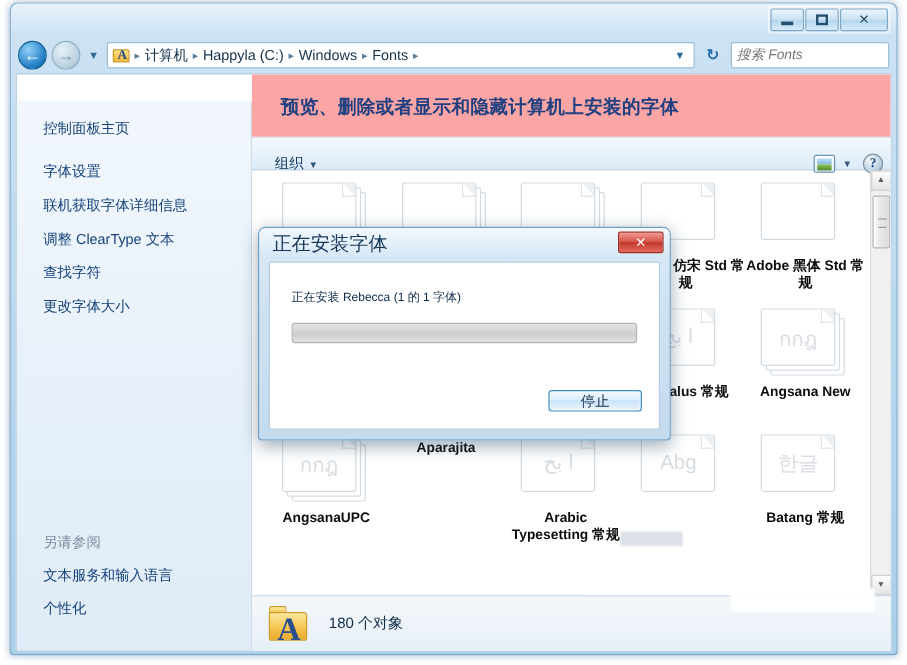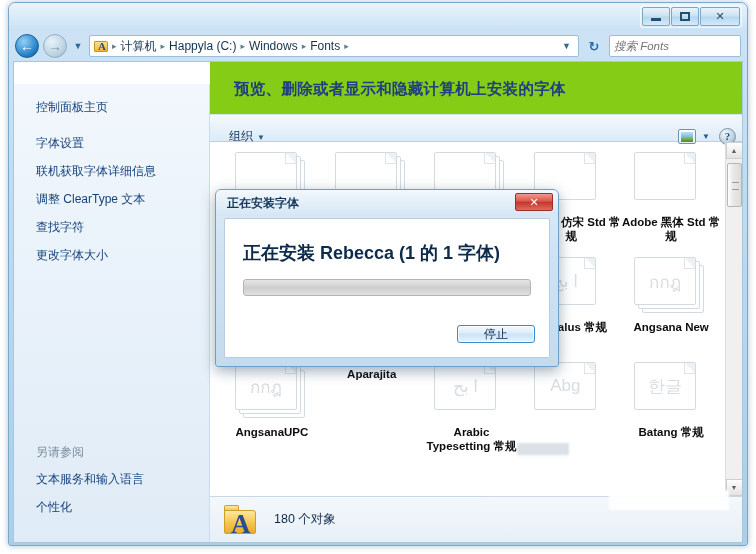--- a/index.html
+++ b/index.html
@@ -156,21 +156,21 @@
   #sidebar .group-gap { height: 8px; }
   #sidebar-bottom {
     position:absolute; left:22px; bottom: 14px;
   }
   .side-heading { color:#7d8e9e; margin-bottom: 11px; font-size:12px; }
 
   
   #content { flex:1; display:flex; flex-direction:column; min-width:0; background:#fff;}
   #content-header {
     padding: 17px 0 14px 24px;
-    background:#84cc16;
+    background:#fca5a5;
   }
   #page-title {
     font-size: 15.5px; color:#1e3f80; font-weight: bold;
     letter-spacing: .3px;
   }
   #toolbar {
     height: 28px;
     background: linear-gradient(180deg,#f4f9fd 0%,#dcebf8 100%);
     border-top: 1px solid #d6e4f0;
     border-bottom: 1px solid #b9cfe2;
@@ -303,39 +303,39 @@
     background: linear-gradient(180deg,#dceaf6 0%,#cfe2f2 38%,#c4dbee 100%);
     box-shadow: 0 4px 14px rgba(40,70,100,.45);
     overflow:hidden;
   }
   #dlg-titlebar {
     height: 26px; position:relative;
     display:flex; align-items:center;
     padding-left: 11px;
     background: linear-gradient(180deg, rgba(255,255,255,.65), rgba(205,228,245,.3));
   }
-  #dlg-title { font-size:12px; color:#16375a; font-weight:700;}
+  #dlg-title { font-size:16px; color:#16375a; font-weight:400;}
   #dlg-close {
     position:absolute; right:5px; top:3px;
     width:38px; height:18px; border-radius:2px;
     background: linear-gradient(180deg,#f09a90 0%,#d9564c 45%,#c3372c 52%,#e2695e 100%);
     border:1px solid #9d2f26;
     color:#fff; font-size:11px; font-weight:bold;
     display:flex; align-items:center; justify-content:center; cursor:pointer;
   }
   #dlg-body {
     margin: 2px 8px 8px 8px;
     height: 140px;
     background:#fff;
     border:1px solid #b9cde0;
     border-radius:2px;
     position:relative;
     padding: 22px 18px 0 18px;
   }
-  #dlg-message { font-size:18px; color:#0c2a4a;font-weight:bold; }
+  #dlg-message { font-size:10px; color:#0c2a4a; }
   #dlg-progress {
     margin-top: 14px;
     height: 17px;
     background: linear-gradient(180deg,#e4e4e4 0%,#d2d2d2 45%,#cecece 50%,#e0e0e0 100%);
     border:1px solid #b4b4b4;
     border-radius: 3px;
     overflow:hidden;
   }
   #dlg-progress .fill { height:100%; width:0%; background:#2fb14b; }
   #dlg-stop {

